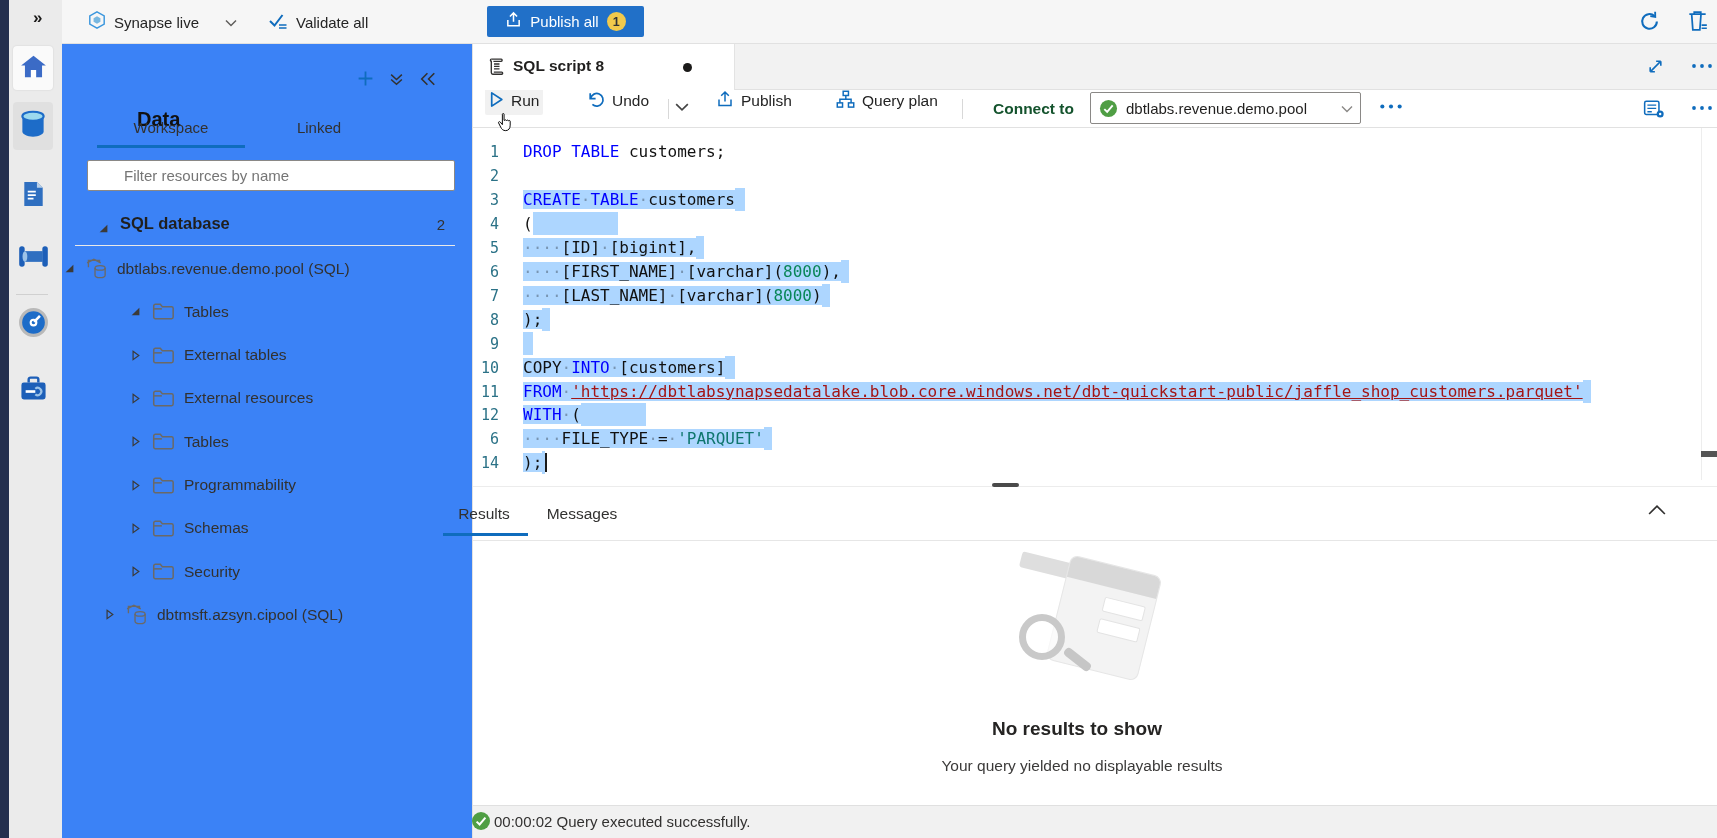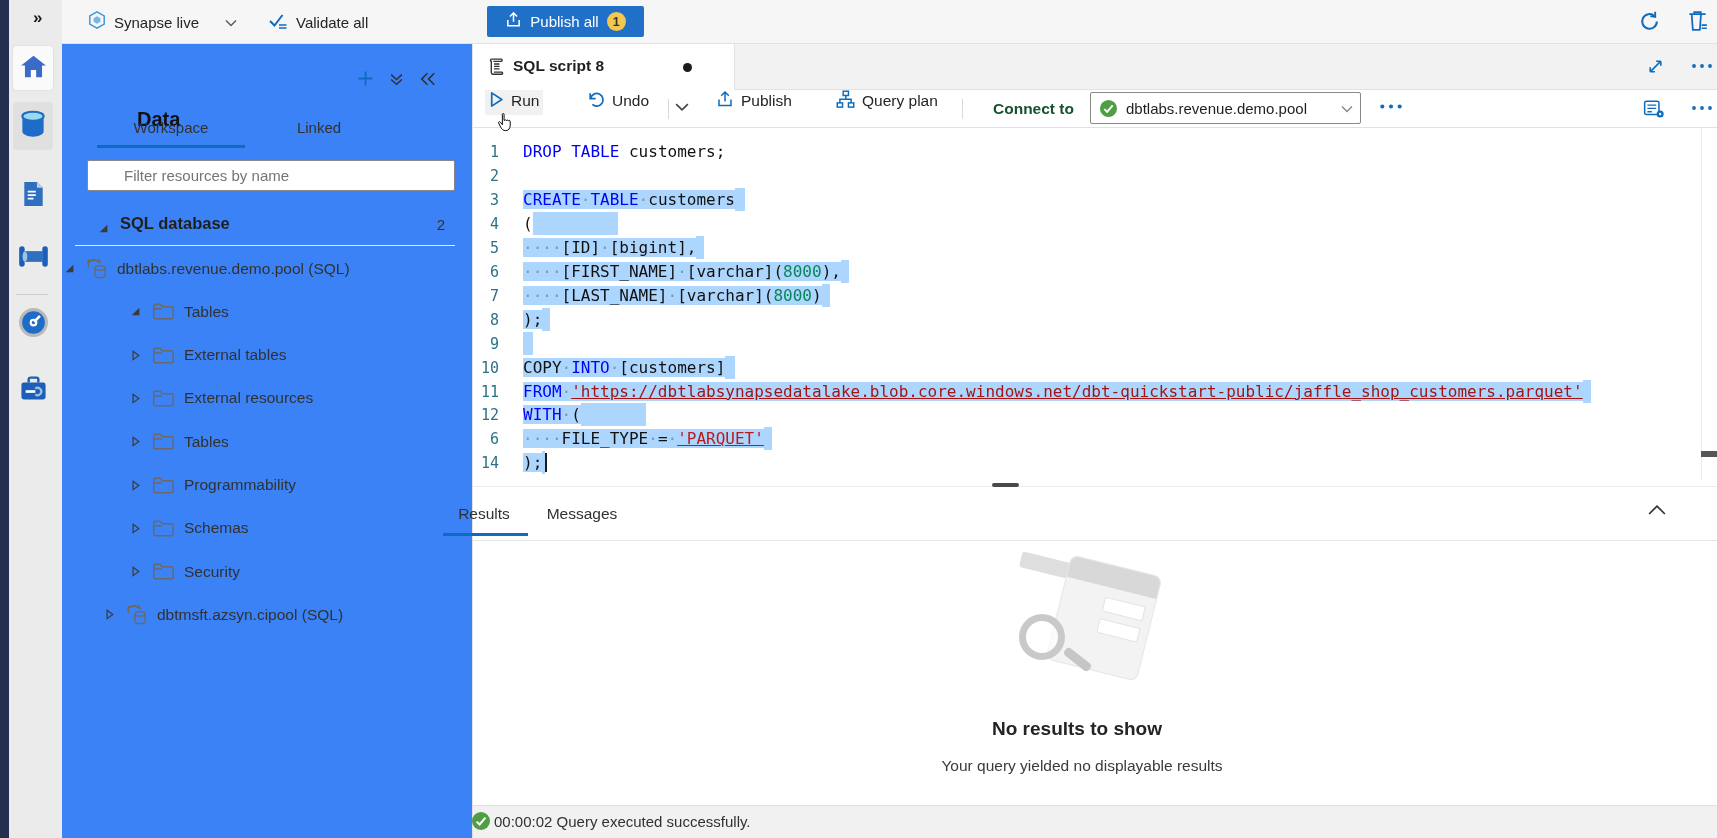--- a/index.html
+++ b/index.html
@@ -57,21 +57,21 @@
   
   #editor { position:absolute; left:473px; top:128px; width:1244px; height:358px; background:#fff; font-family:"DejaVu Sans Mono","Liberation Mono",monospace; }
   .cl { position:absolute; left:0; right:0; height:24px; }
   .ln { position:absolute; left:0; width:26px; text-align:right; font-size:15px; line-height:24px; color:#2b7287; }
   .ct { position:absolute; left:50px; font-size:16px; line-height:24px; white-space:pre; color:#111; }
   .selbg { background:#add6ff; }
   .trail { display:inline-block; height:23px; vertical-align:top; background:#add6ff; }
   .tk-kw { color:#0000ff; }
   .tk-id { color:#111; }
   .tk-num { color:#098658; }
-  .tk-str { color:#b91c1c;text-decoration:underline; }
+  .tk-str { color:#0f766e; }
   .tk-strlink { color:#a31515; text-decoration:underline; }
   .wsdot { color:rgba(0,0,0,.3); }
   .caret { display:inline-block; width:2px; height:19px; background:#1a1a1a; vertical-align:middle; margin-top:-3px; }
   #ovr-line { position:absolute; left:1701px; top:128px; width:1px; height:352px; background:#ededed; }
   #hscroll-thumb { position:absolute; left:1701px; top:451px; width:16px; height:6px; background:#555; }
 
   
   #splitter-line { position:absolute; left:473px; top:486px; width:1244px; height:1px; background:#ececec; }
   #splitter-handle { position:absolute; left:992px; top:483px; width:27px; height:4px; background:#4a4a4a; border-radius:2px; cursor:row-resize; }
 

